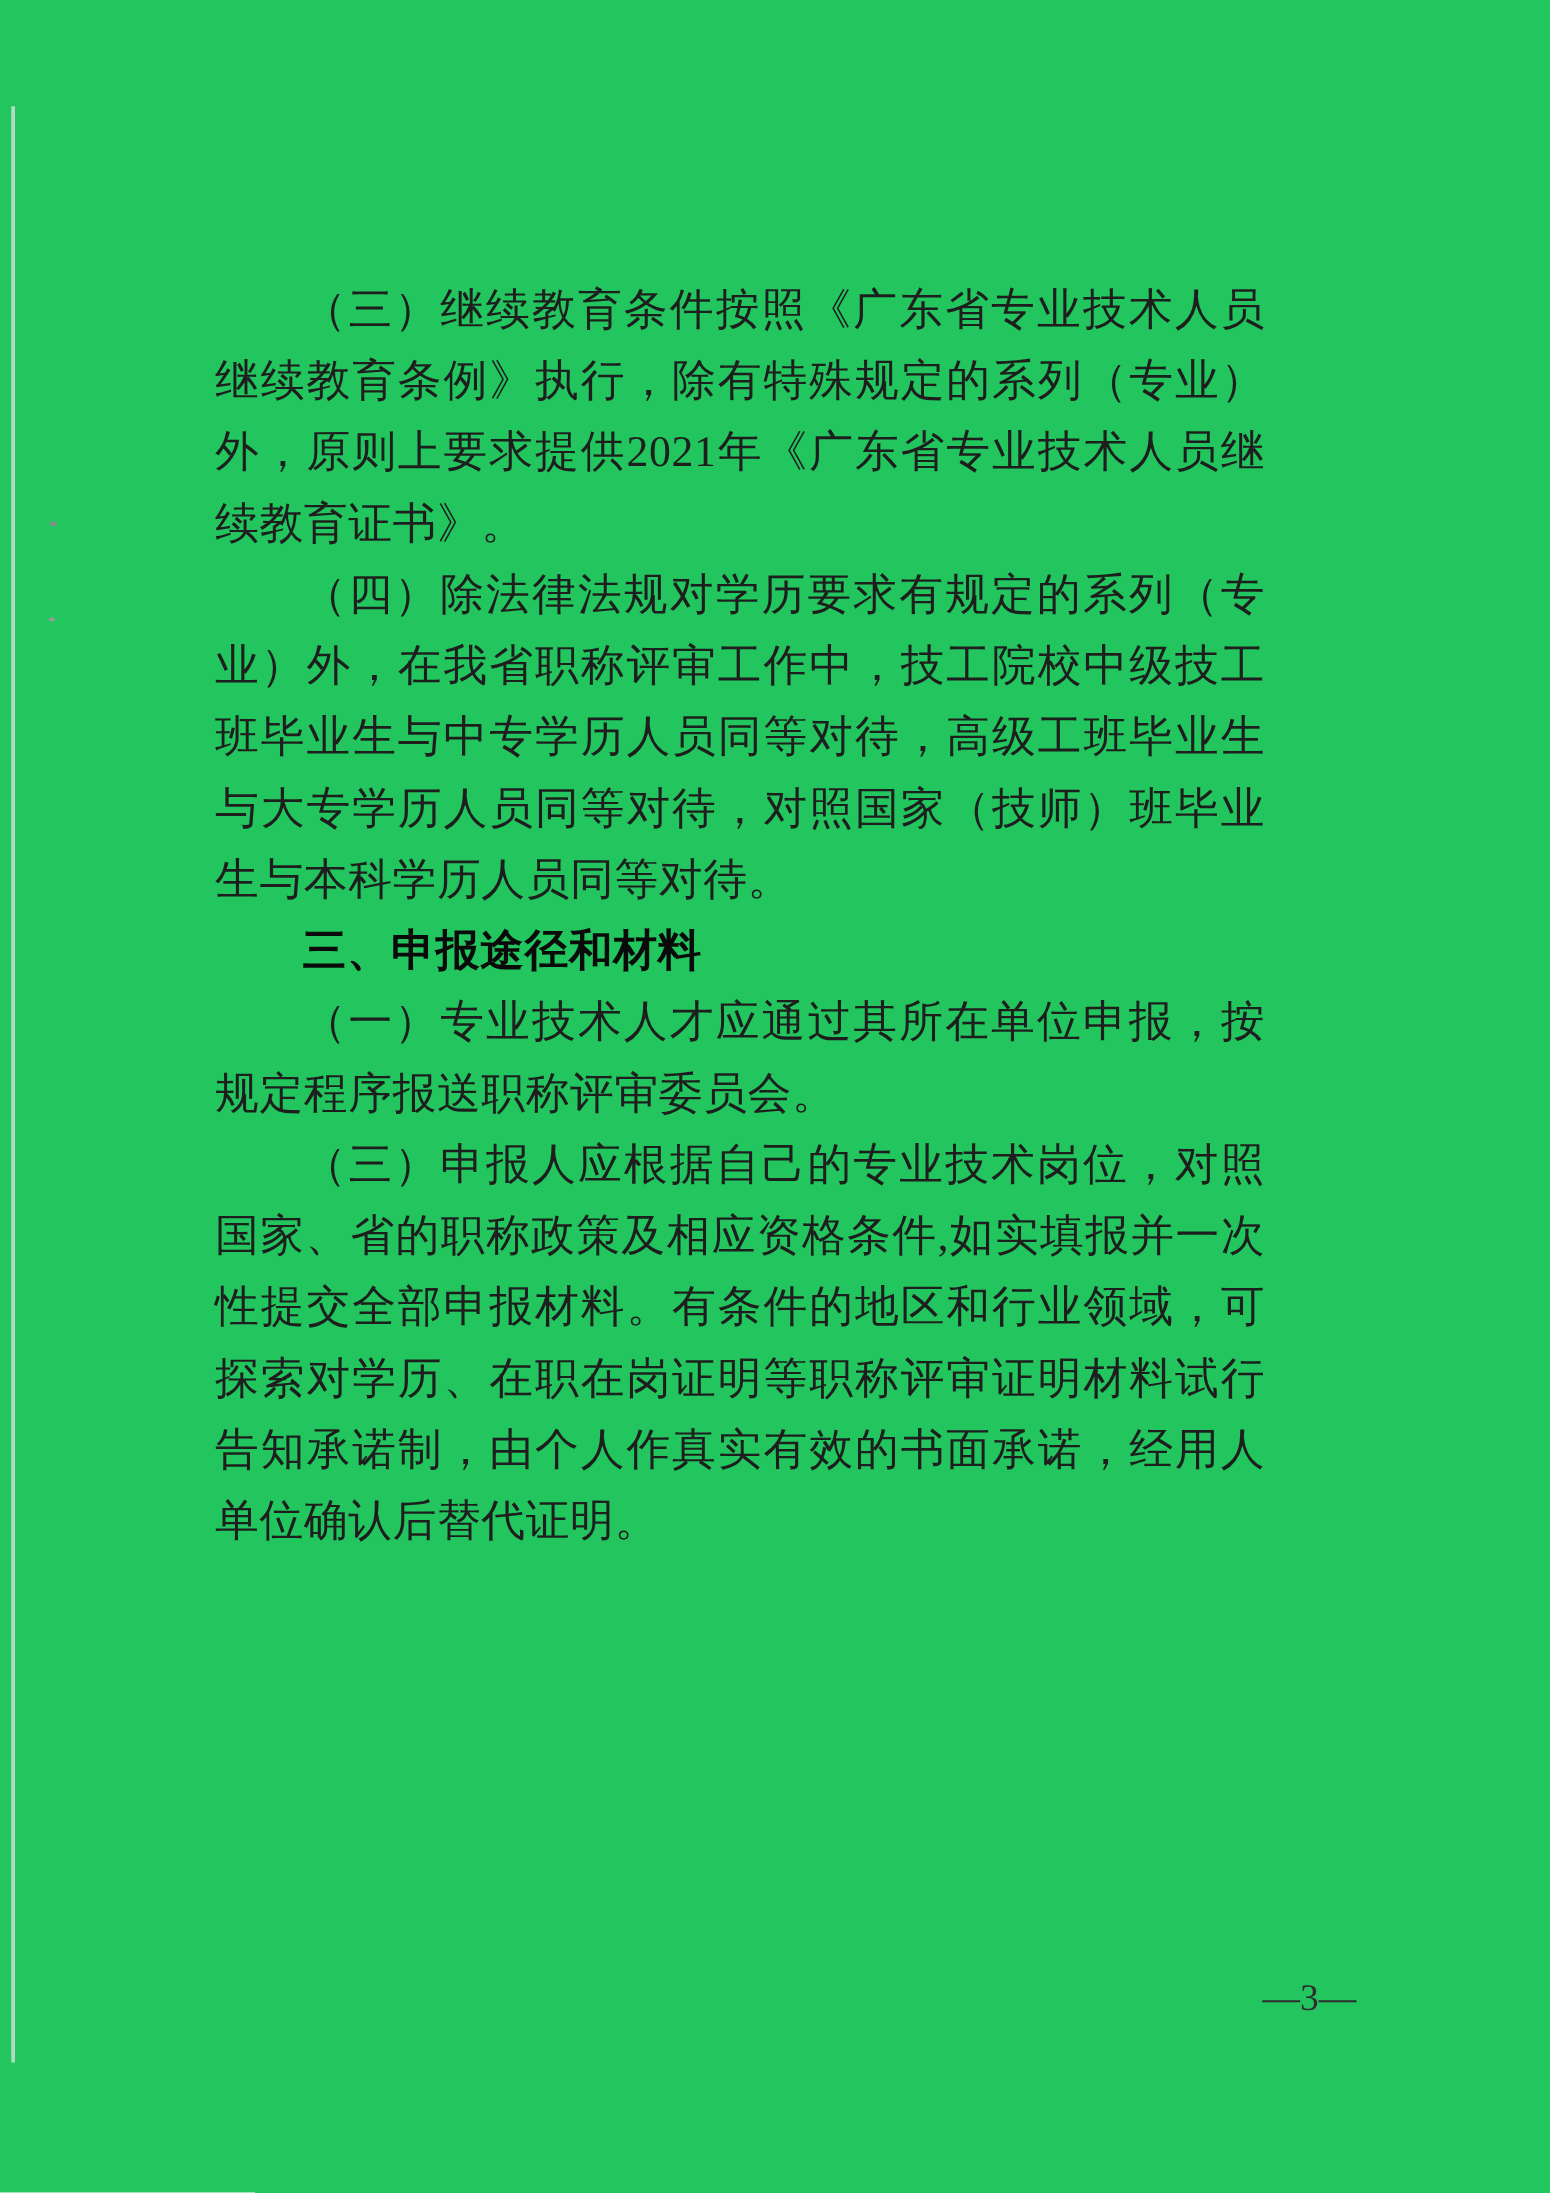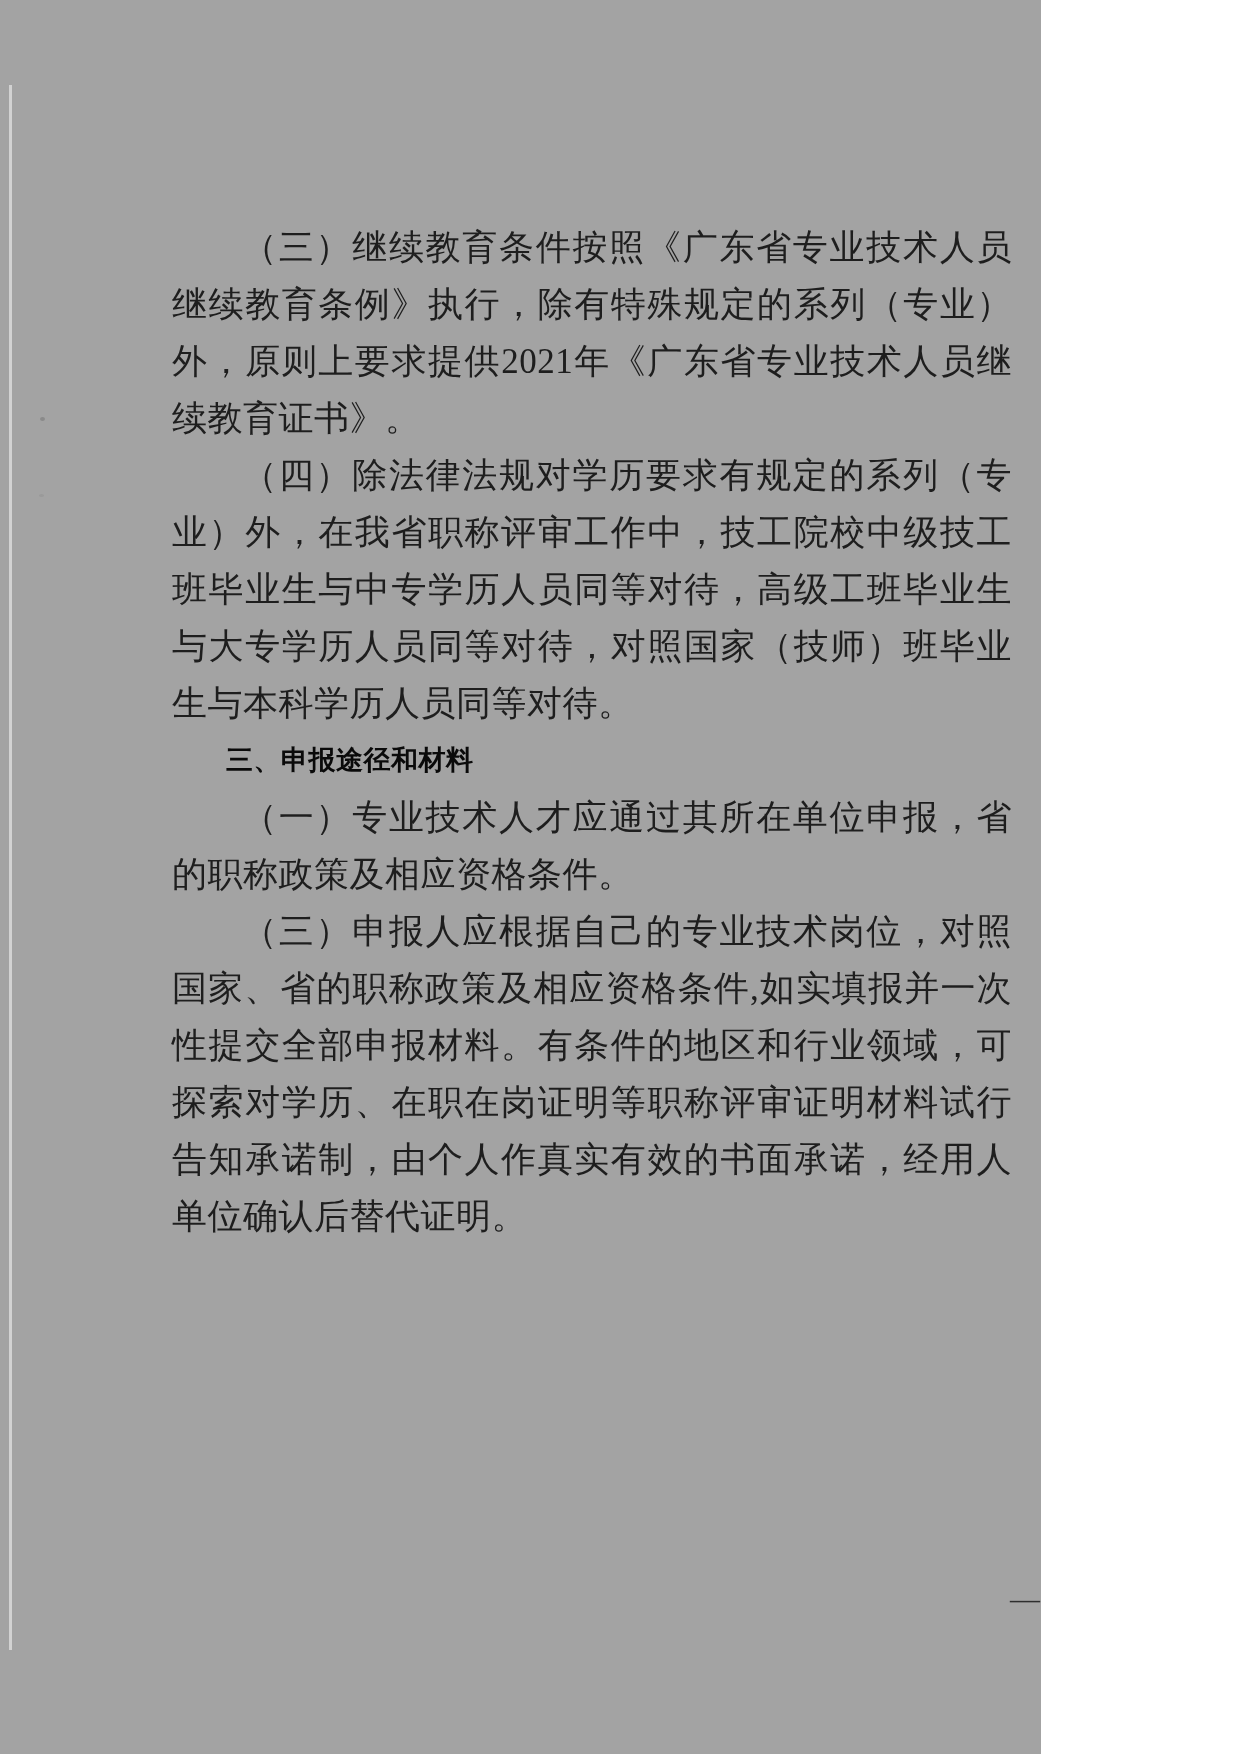--- a/index.html
+++ b/index.html
@@ -2,23 +2,23 @@
 <html><head>
 <meta charset="utf-8">
 <style>
   html, body {
     margin: 0;
     padding: 0;
     background: #ffffff;
   }
   .page {
     position: relative;
-    width: 1041px;
+    width: 1240px;
     height: 1754px;
-    background: #a3a3a3;
+    background: #22c55e;
     overflow: hidden;
     font-family: "Liberation Serif", "DejaVu Serif", serif;
   }
   
   .scan-edge {
     position: absolute;
     left: 9px;
     top: 85px;
     width: 3px;
     height: 1565px;
@@ -44,21 +44,21 @@
     text-justify: inter-character;
     letter-spacing: 0.5px;
   }
   .content p {
     margin: 0;
     text-indent: 2em;
   }
   .content h2.heading {
     margin: 0;
     text-indent: 2em;
-    font-size: 27px;
+    font-size: 35px;
     line-height: 57px;
     font-weight: 700;
     color: #0a0a0a;
     font-family: "Liberation Sans", "DejaVu Sans", sans-serif;
     text-align: left;
   }
   .page-number {
     position: absolute;
     left: 1010px;
     top: 1582px;
@@ -75,19 +75,19 @@
 <div class="page">
 
   <div class="scan-edge"></div>
   <div class="speck s1"></div>
   <div class="speck s2"></div>
 
   <div class="content">
     <p>（三）继续教育条件按照《广东省专业技术人员继续教育条例》执行，除有特殊规定的系列（专业）外，原则上要求提供2021年《广东省专业技术人员继续教育证书》。</p>
     <p>（四）除法律法规对学历要求有规定的系列（专业）外，在我省职称评审工作中，技工院校中级技工班毕业生与中专学历人员同等对待，高级工班毕业生与大专学历人员同等对待，对照国家（技师）班毕业生与本科学历人员同等对待。</p>
     <h2 class="heading">三、申报途径和材料</h2>
-    <p>（一）专业技术人才应通过其所在单位申报，省的职称政策及相应资格条件。</p>
+    <p>（一）专业技术人才应通过其所在单位申报，按规定程序报送职称评审委员会。</p>
     <p>（三）申报人应根据自己的专业技术岗位，对照国家、省的职称政策及相应资格条件,如实填报并一次性提交全部申报材料。有条件的地区和行业领域，可探索对学历、在职在岗证明等职称评审证明材料试行告知承诺制，由个人作真实有效的书面承诺，经用人单位确认后替代证明。</p>
   </div>
 
   <div class="page-number">—3—</div>
 
 </div>
 
 </body></html>

